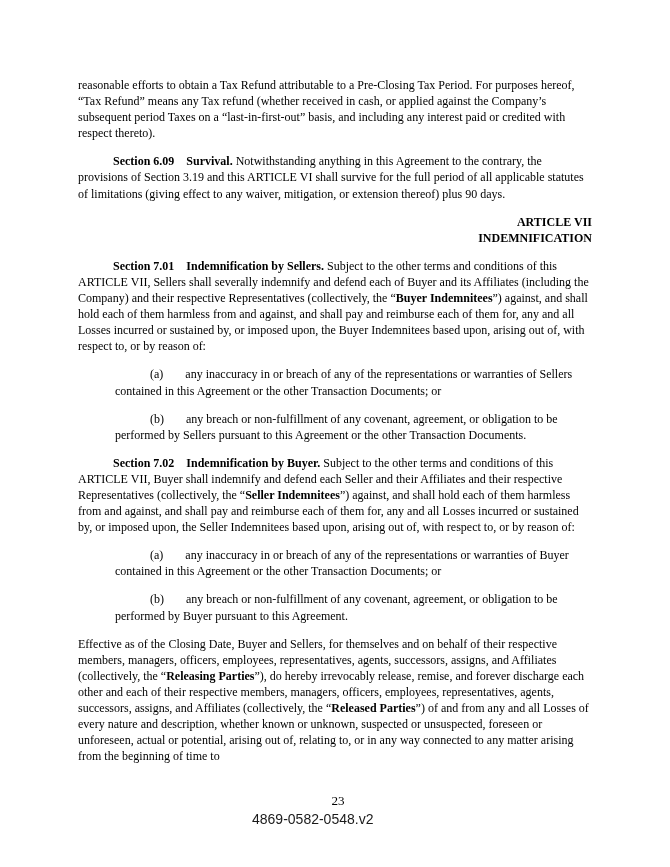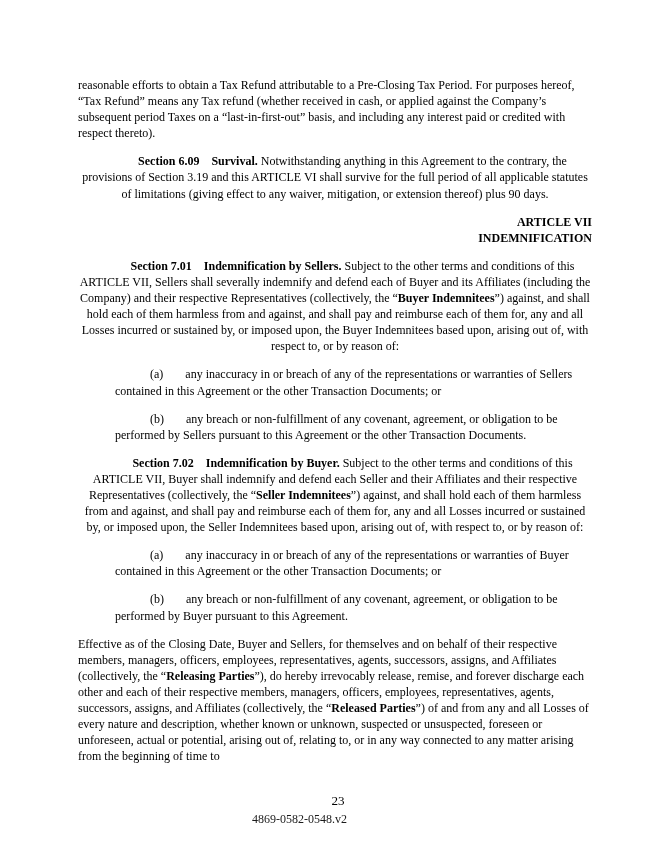--- a/index.html
+++ b/index.html
@@ -23,21 +23,21 @@
     width: 514px;
     font-size: 12px;
     line-height: 16.1px;
     text-align: left;
   }
   p.para {
     margin: 0 0 12px 0;
     padding: 0;
   }
   p.kind-body { text-indent: 0; }
-  p.kind-section { text-indent: 35px; text-align: center; }
+  p.kind-section { text-indent: 35px; }
   p.kind-heading {
     text-align: right;
     font-weight: bold;
   }
   p.kind-list {
     margin-left: 37px;
     text-indent: 35px;
     font-family: Liberation Serif, serif;
   }
   .tab { display: inline-block; }
@@ -50,22 +50,22 @@
     left: 3px;
     width: 670px;
     text-align: center;
     font-size: 13.1px;
     line-height: 16px;
   }
   .doc-stamp {
     position: absolute;
     top: 814px;
     left: 252px;
-    font-family: Liberation Serif, serif;
-    font-size: 12px;
+    font-family: Liberation Sans, sans-serif;
+    font-size: 14px;
     line-height: 11px;
     color: #1a1a1a;
   }
 </style>
 </head>
 <body>
 
 <div class="page">
   <div class="doc-body">
       <p class="para kind-body"><span>reasonable efforts to obtain a Tax Refund attributable to a Pre-Closing Tax Period. For purposes hereof, “Tax Refund” means any Tax refund (whether received in cash, or applied against the Company’s subsequent period Taxes on a “last-in-first-out” basis, and including any interest paid or credited with respect thereto).</span></p>

